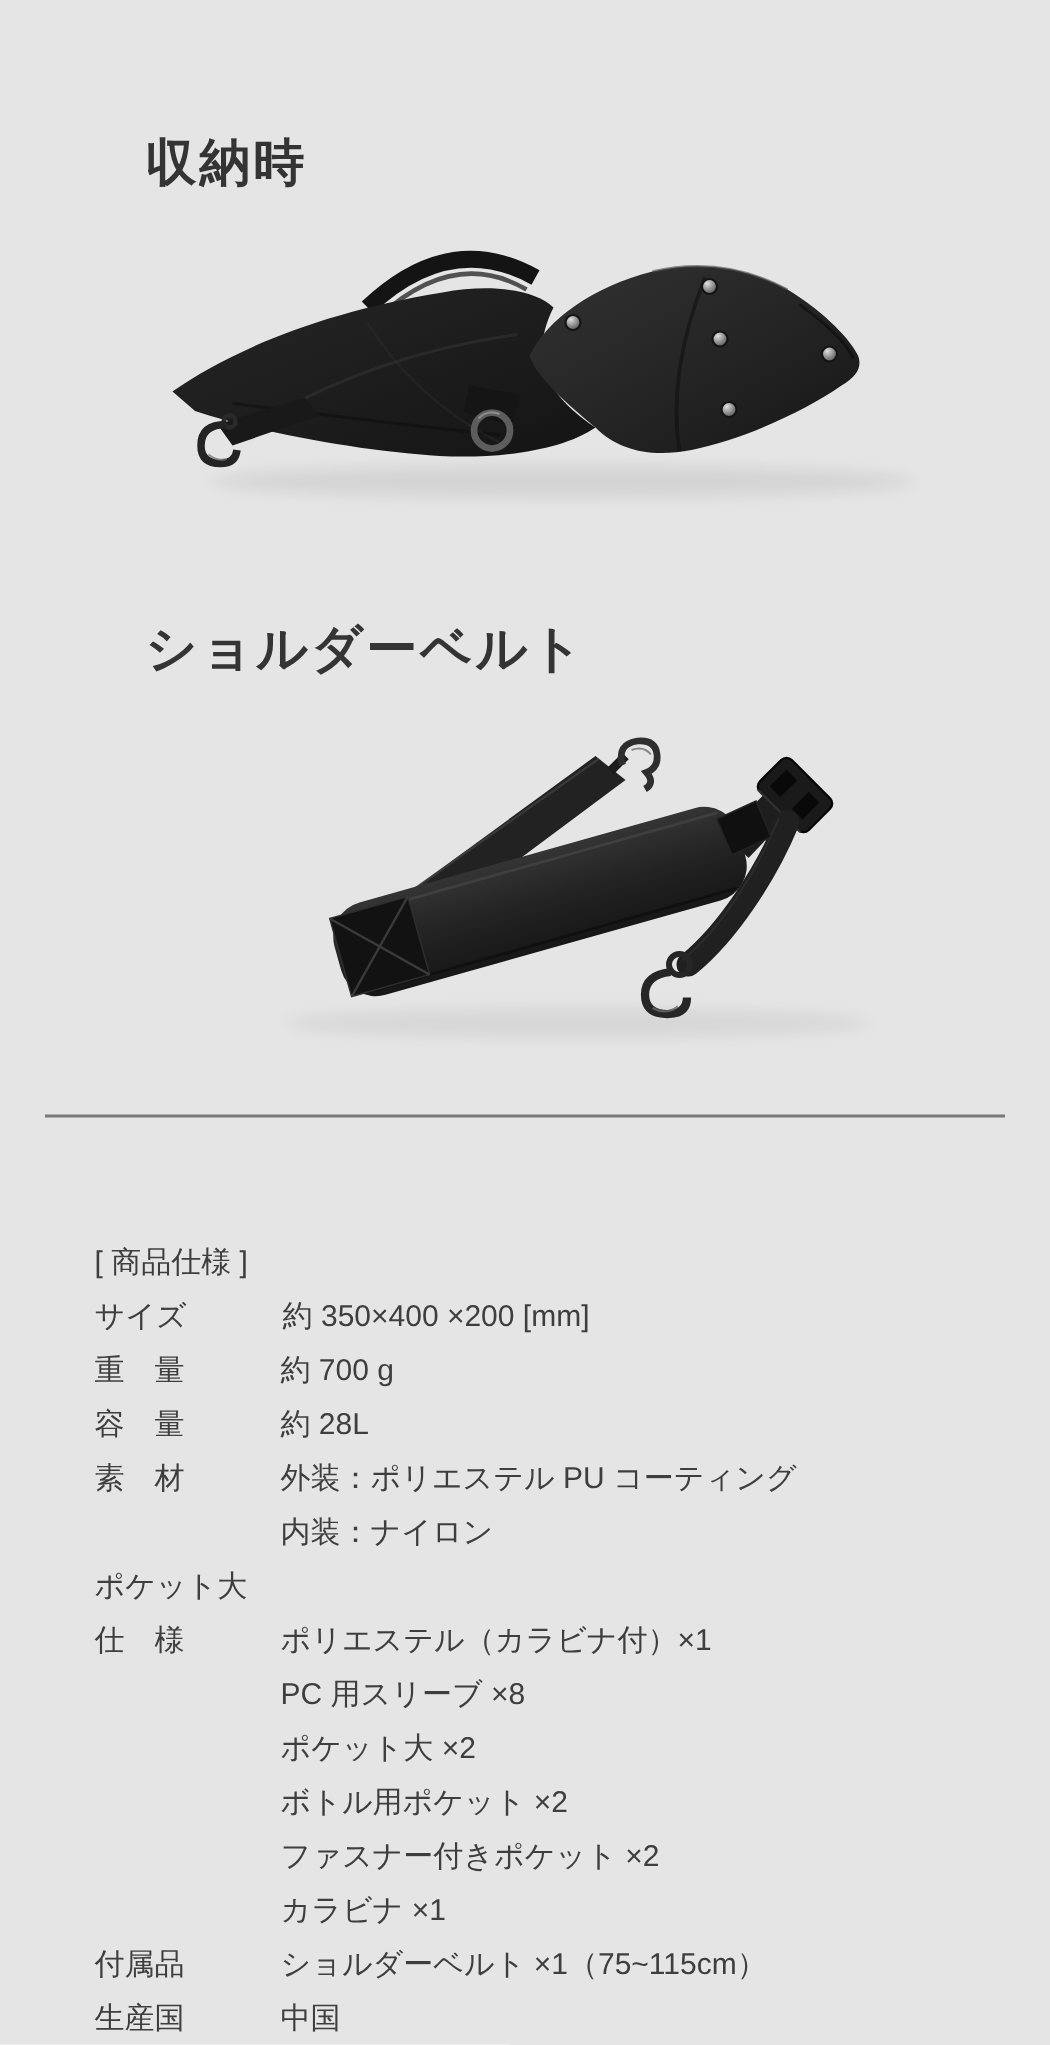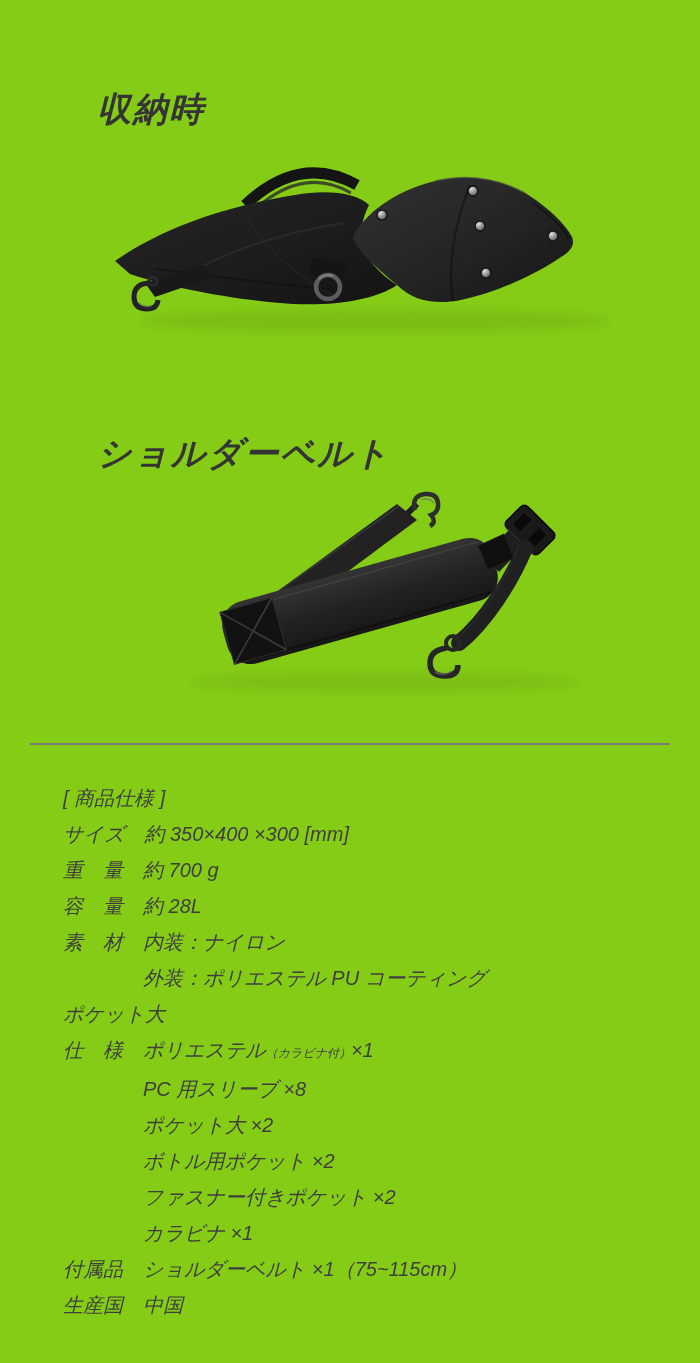--- a/index.html
+++ b/index.html
@@ -1,38 +1,37 @@
 <!DOCTYPE html>
 <html lang="ja"><head>
 <meta charset="utf-8">
 <style>
   html, body { margin: 0; padding: 0; }
   .canvas {
     position: relative;
     width: 700px;
     height: 1363px;
-    background: #84cc16;
+    background: #e5e5e5;
     overflow: hidden;
     font-family: "Liberation Sans", "DejaVu Sans", sans-serif;
     color: #3e3e3e;
-    font-style: italic;
   }
   .section-heading {
     position: absolute;
     left: 97px;
     margin: 0;
     font-size: 34px;
     font-weight: 700;
     letter-spacing: 2px;
     color: #343434;
     line-height: 1;
     white-space: nowrap;
   }
   #heading-stored { top: 92px; }
-  #heading-belt { top: 436px; }
+  #heading-belt { top: 416px; }
 
   .product-figure { position: absolute; }
   #figure-stored { left: 95px; top: 153px; width: 520px; height: 195px; }
   #figure-belt   { left: 145px; top: 476px; width: 470px; height: 232px; }
   .product-figure svg { display: block; }
 
   .divider {
     position: absolute;
     left: 30px;
     top: 743px;
@@ -45,30 +44,30 @@
 
   .spec {
     position: absolute;
     left: 63px;
     top: 780px;
     width: 600px;
     font-size: 20px;
     line-height: 36px;
     color: #3e3e3e;
   }
-  .spec-title { white-space: pre; }
-  .spec-row { display: flex; align-items: flex-start; }
+  .spec-title { white-space: pre; margin-top: 44px; }
+  .spec-row { display: flex; align-items: flex-start; gap: 44px; }
   .spec-label {
     flex: 0 0 auto;
     margin-right: 20px;
     white-space: pre;
   }
   .spec-lines { flex: 1 1 auto; }
   .spec-line { white-space: pre; }
-  .spec-note { font-size: 12px; }
+  .spec-note { font-size: 20px; }
 </style>
 </head>
 <body>
 
 <div class="canvas">
 
   <h2 class="section-heading" id="heading-stored">収納時</h2>
 
   <div class="product-figure" id="figure-stored">
     <svg width="520" height="195" viewBox="0 0 520 195" aria-hidden="true">
@@ -190,43 +189,43 @@
   </div>
 
   <hr class="divider">
 
   <div class="spec">
     <div class="spec-title">[ 商品仕様 ]</div>
 
     <div class="spec-row">
       <span class="spec-label">サイズ</span>
       <div class="spec-lines">
-        <div class="spec-line">約 350×400 ×300 [mm]</div>
+        <div class="spec-line">約 350×400 ×200 [mm]</div>
       </div>
     </div>
 
     <div class="spec-row">
       <span class="spec-label">重　量</span>
       <div class="spec-lines">
         <div class="spec-line">約 700 g</div>
       </div>
     </div>
 
     <div class="spec-row">
       <span class="spec-label">容　量</span>
       <div class="spec-lines">
         <div class="spec-line">約 28L</div>
       </div>
     </div>
 
     <div class="spec-row">
       <span class="spec-label">素　材</span>
       <div class="spec-lines">
+        <div class="spec-line">外装：ポリエステル PU コーティング</div>
         <div class="spec-line">内装：ナイロン</div>
-        <div class="spec-line">外装：ポリエステル PU コーティング</div>
       </div>
     </div>
 
     <div class="spec-row">
       <span class="spec-label">ポケット大</span>
     </div>
 
     <div class="spec-row">
       <span class="spec-label">仕　様</span>
       <div class="spec-lines">

